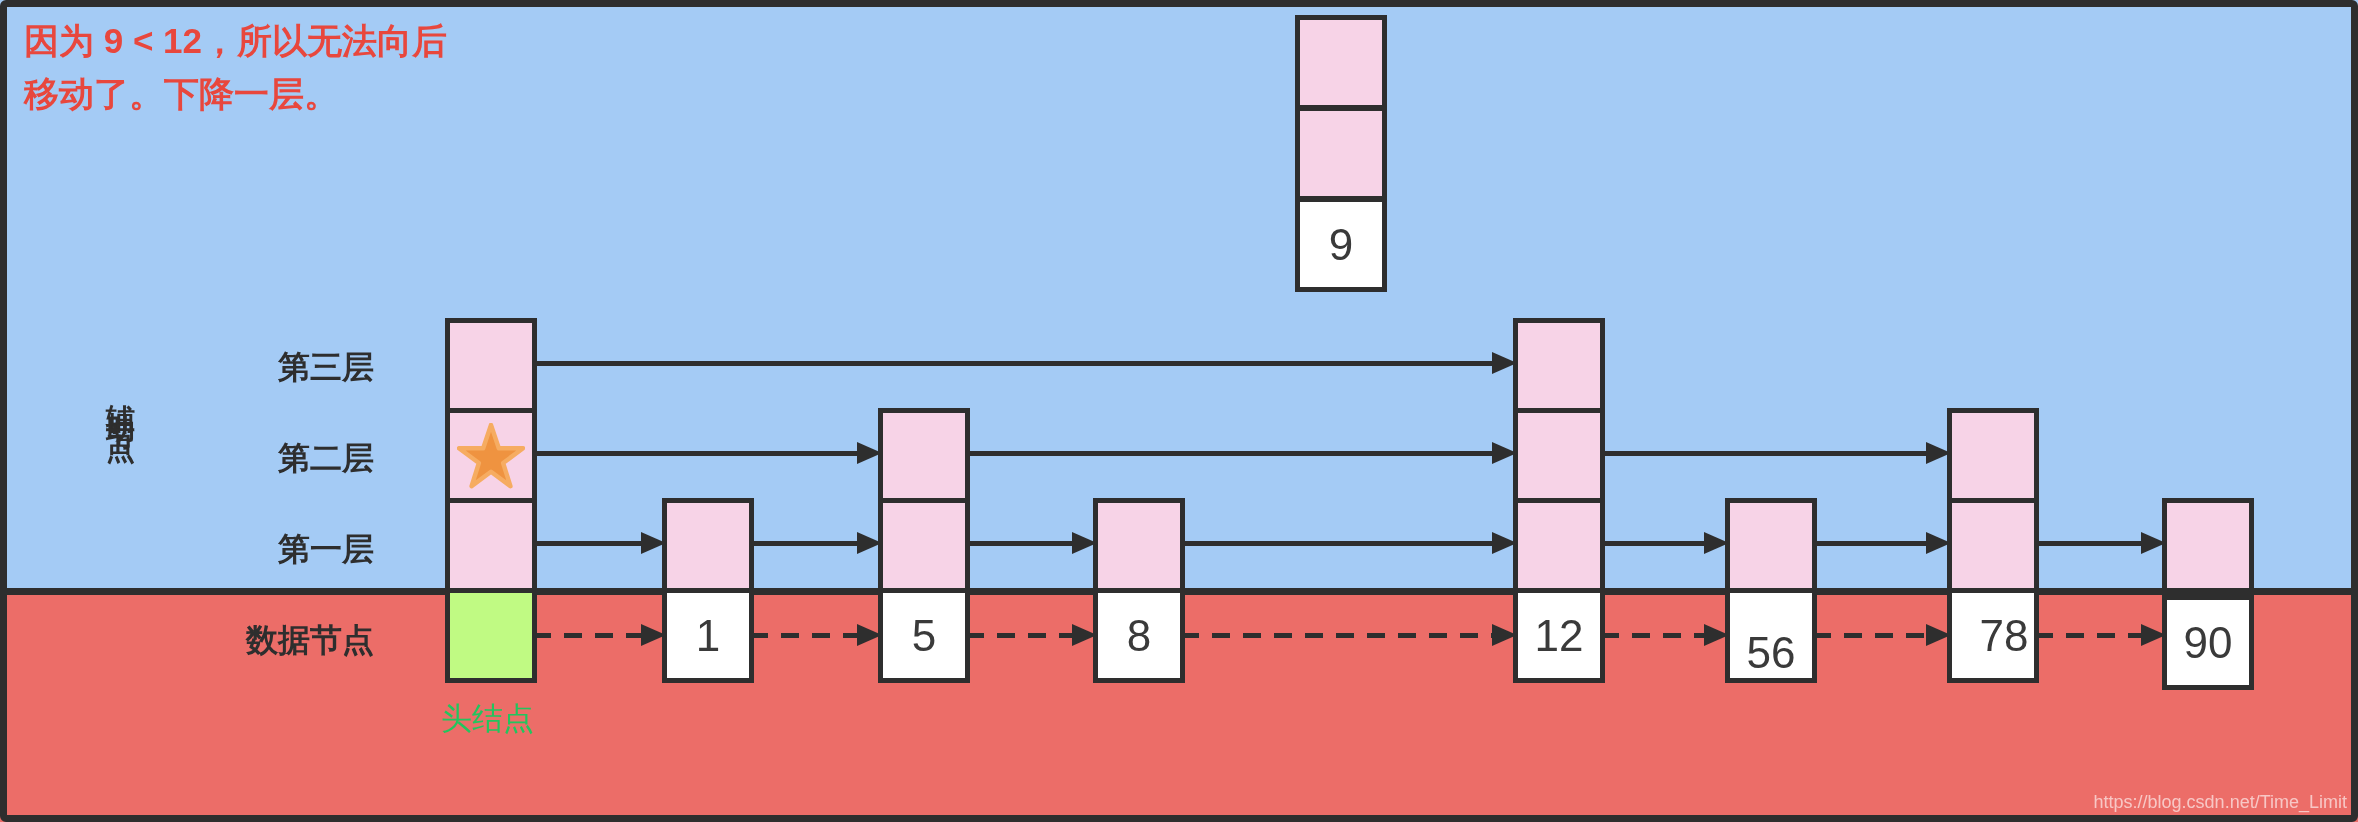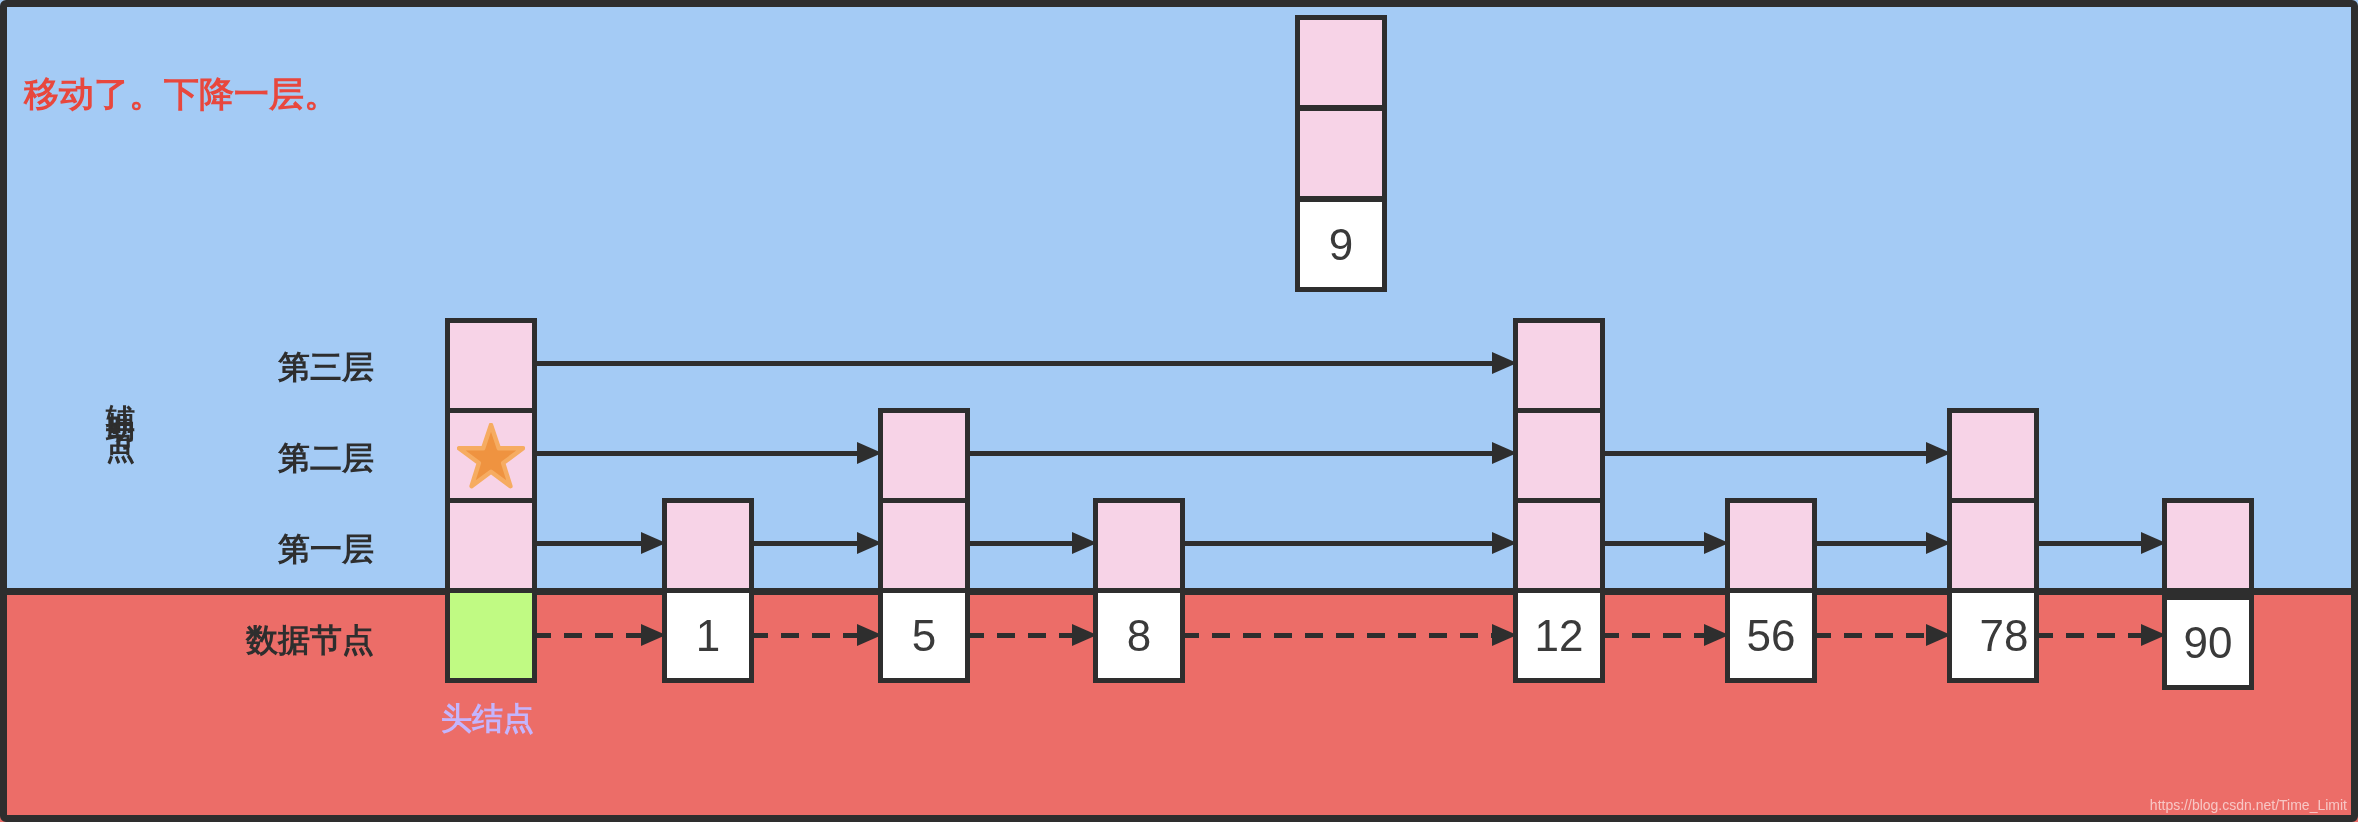--- a/index.html
+++ b/index.html
@@ -29,32 +29,32 @@
     line-height:53px;white-space:pre;z-index:20;
   }
   .layer-label{
     position:absolute;left:74px;width:300px;text-align:right;font-size:32px;font-weight:600;
     color:#2e2e2e;line-height:34px;z-index:20;
   }
   .aux-vertical{
     position:absolute;left:101px;top:380px;writing-mode:vertical-rl;text-orientation:upright;
     font-size:29px;font-weight:600;color:#2e2e2e;letter-spacing:10px;z-index:20;
   }
-  .head-label{position:absolute;left:441px;top:698px;font-size:31px;font-weight:700;color:#c4b5fd;z-index:20;}
-  .watermark{position:absolute;right:11px;bottom:9px;font-size:14px;color:rgba(255,255,255,0.62);z-index:20;}
+  .head-label{position:absolute;left:441px;top:698px;font-size:31px;font-weight:400;color:#22c55e;z-index:20;}
+  .watermark{position:absolute;right:11px;bottom:9px;font-size:18px;color:rgba(255,255,255,0.62);z-index:20;}
 </style>
 </head>
 <body>
 
 <div class="canvas">
   <div class="bg-aux"></div>
   <div class="bg-data"></div>
   <div class="divider"></div>
 
-  <div class="annotation"><br><span>移动了。下降一层。</span></div>
+  <div class="annotation"><span>因为 9 &lt; 12，所以无法向后</span><br><span>移动了。下降一层。</span></div>
 
   <div class="aux-vertical">辅助节点</div>
 
   <div class="layer-label" style="top:441px;">第二层</div>
   <div class="layer-label" style="top:350px;">第三层</div>
   <div class="layer-label" style="top:623px;">数据节点</div>
   <div class="layer-label" style="top:532px;">第一层</div>
 
   <div class="head-label">头结点</div>
 
@@ -122,21 +122,21 @@
       <div class="box white" style="left: 1093px; top: 588px;">
         <span class="num">8</span>
       </div>
       <div class="box pink" style="left: 1513px; top: 318px;"></div>
       <div class="box pink" style="left: 1513px; top: 408px;"></div>
       <div class="box pink" style="left: 1513px; top: 498px;"></div>
       <div class="box white" style="left: 1513px; top: 588px;">
         <span class="num">12</span>
       </div>
       <div class="box pink" style="left: 1725px; top: 498px;"></div>
-      <div class="box white" style="left: 1725px; top: 588px;">
+      <div class="box white" style="left: 1725px; top: 588px; align-items: flex-end;">
         <span class="num">56</span>
       </div>
       <div class="box pink" style="left: 1947px; top: 408px;"></div>
       <div class="box pink" style="left: 1947px; top: 498px;"></div>
       <div class="box white" style="left: 1947px; top: 588px; padding-left: 22px;">
         <span class="num">78</span>
       </div>
       <div class="box pink" style="left: 2162px; top: 498px;"></div>
       <div class="box white" style="left: 2162px; top: 588px; margin-top: 7px;">
         <span class="num">90</span>

